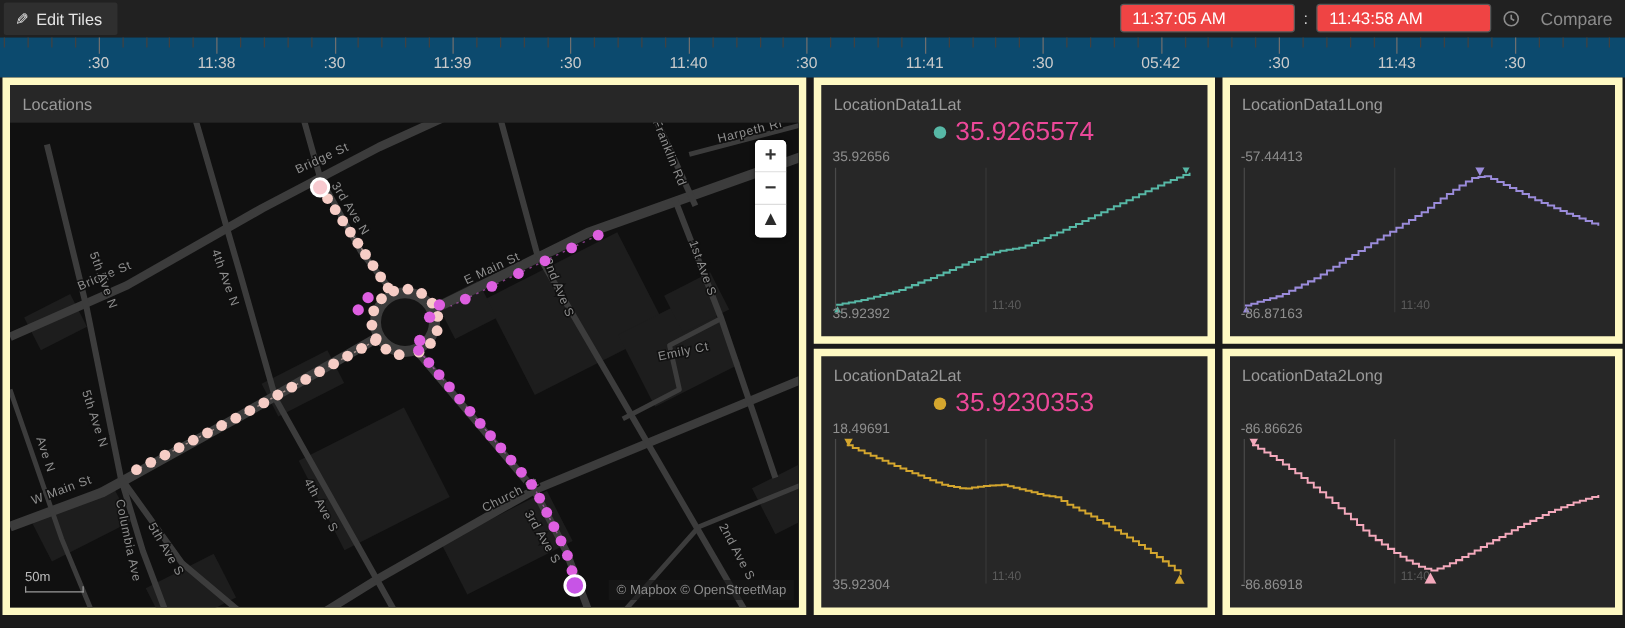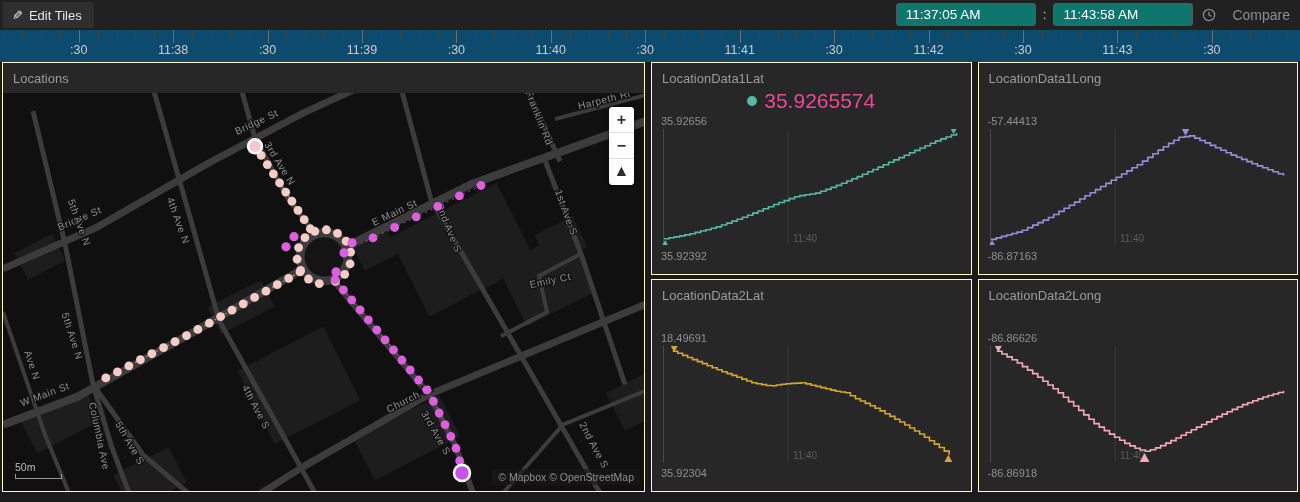--- a/index.html
+++ b/index.html
@@ -7,36 +7,36 @@
   .screen{position:relative;width:1300px;height:502px;background:#1b1b1b;overflow:hidden;
           font-family:"Liberation Sans",sans-serif;color:#ddd;}
 
   
   .topbar{position:absolute;top:0;left:0;right:0;height:30px;background:#212121;}
   .edit-tiles{position:absolute;left:3px;top:2px;height:26px;padding:0 12px 0 9px;
               background:#2f2f2f;border:none;border-radius:2px;color:#e6e6e6;font-size:13px;
               font-family:"Liberation Sans",sans-serif;display:flex;align-items:center;gap:6px;cursor:pointer;}
   .pencil{font-size:13px;color:#e6e6e6;transform:scaleX(-1);display:inline-block;}
   .time-controls{position:absolute;right:8px;top:3px;display:flex;align-items:center;gap:7px;}
-  .time-input{width:140px;height:23px;background:#0f766e;border:1px solid #575757;border-radius:3px;
+  .time-input{width:140px;height:23px;background:#ef4444;border:1px solid #575757;border-radius:3px;
               color:#fff;font-size:13.5px;padding:0 9px;font-family:"Liberation Sans",sans-serif;}
   .time-colon{color:#cfcfcf;font-size:13px;}
   .compare-btn{display:flex;align-items:center;gap:16px;background:none;border:none;color:#8c8c8c;
                font-size:14px;font-family:"Liberation Sans",sans-serif;cursor:pointer;padding:0 2px;}
 
   
   .ruler{position:absolute;top:30px;left:0;right:0;height:32px;background:#0c4a6e;}
   .tick{position:absolute;top:0;width:1px;height:8px;background:#414141;}
   .tick.major{height:13px;background:#6e6e6e;}
   .tick-label{position:absolute;top:13px;transform:translateX(-50%);font-size:12.5px;color:#cbcbcb;white-space:nowrap;}
 
   
   .main{position:absolute;top:62px;left:2px;right:2px;bottom:10px;display:grid;
         grid-template-columns:643px 1fr 1fr;grid-template-rows:1fr 1fr;gap:4px 6px;}
-  .panel{position:relative;background:#272727;border:1px solid #fef9c3;overflow:hidden;}
+  .panel{position:relative;background:#272727;border:6px solid #fef9c3;overflow:hidden;}
   .panel-title{position:absolute;top:8px;left:10px;font-size:13px;color:#9a9a9a;z-index:3;}
 
   
   .map-panel{grid-row:1 / span 2;}
   .map-header{position:absolute;top:0;left:0;right:0;height:30px;background:#272727;z-index:3;}
   .map-header .panel-title{top:8px;}
   .map-canvas{position:absolute;top:30px;left:0;right:0;bottom:0;background:#101010;}
   .map-canvas svg{display:block;width:100%;height:100%;}
   .map-zoomctl{position:absolute;top:14px;right:10px;width:25px;background:#fff;border-radius:4px;
                box-shadow:0 0 4px rgba(0,0,0,.5);overflow:hidden;z-index:4;}
@@ -156,21 +156,21 @@
       <div class="tick" style="left: 1287.4px;"></div>
       <span class="tick-label" style="left: 78.7px;">:30</span>
       <span class="tick-label" style="left: 173.1px;">11:38</span>
       <span class="tick-label" style="left: 267.6px;">:30</span>
       <span class="tick-label" style="left: 362px;">11:39</span>
       <span class="tick-label" style="left: 456.4px;">:30</span>
       <span class="tick-label" style="left: 550.8px;">11:40</span>
       <span class="tick-label" style="left: 645.3px;">:30</span>
       <span class="tick-label" style="left: 739.7px;">11:41</span>
       <span class="tick-label" style="left: 834.1px;">:30</span>
-      <span class="tick-label" style="left: 928.6px;">11:42</span>
+      <span class="tick-label" style="left: 928.6px;">05:42</span>
       <span class="tick-label" style="left: 1023px;">:30</span>
       <span class="tick-label" style="left: 1117.4px;">11:43</span>
       <span class="tick-label" style="left: 1211.9px;">:30</span>
     </div>
 
   <div class="main">
 
     <div class="panel map-panel">
       <div class="map-header">
         <div class="panel-title">Locations</div>
@@ -352,20 +352,24 @@
             <path d="M2.0,110.4H7.3V108.9H12.5V107.4H17.8V106.0H23.0V104.5H28.3V103.1H33.5V101.2H38.8V98.6H44.0V96.1H49.3V93.6H54.5V91.1H59.8V88.5H65.0V85.5H70.3V82.4H75.5V79.3H80.8V76.2H86.0V73.1H91.3V70.0H96.5V66.8H101.8V63.7H107.0V60.6H112.3V57.5H117.5V54.4H122.8V51.3H128.0V48.2H133.3V45.0H138.5V41.9H143.8V38.8H149.0V35.7H154.3V32.1H159.5V28.4H164.8V24.8H170.0V21.1H175.3V17.7H180.5V14.4H185.8V11.2H191.0V8.3H196.3V7.6H201.5V6.9H206.8V9.1H212.0V11.5H217.3V13.9H222.5V16.4H227.8V18.8H233.0V21.2H238.3V23.7H243.5V26.1H248.8V28.3H254.0V30.4H259.3V32.6H264.5V34.8H269.8V36.9H275.0V38.8H280.3V40.8H285.5V42.7H290.8V44.7H296.0V46.6" fill="none" stroke="#9b8cdb" stroke-width="1.6"></path>
             <polygon points="3.176,110.91 -1.8239999999999998,119.91 8.176,119.91" fill="#9b8cdb"></polygon>
             <polygon points="197.51000000000002,6.815 192.51000000000002,-2.1849999999999996 202.51000000000002,-2.1849999999999996" fill="#9b8cdb"></polygon>
           </svg>
         </div>
       <div class="ymin">-86.87163</div>
     </div>
 
     <div class="panel chart-panel">
       <div class="panel-title">LocationData2Lat</div>
+      <div class="legend">
+        <span class="legend-dot" style="background: rgb(212, 166, 46);"></span>
+        <span class="legend-value">35.9230353</span>
+      </div>
       <div class="ymax">18.49691</div>
       <div class="plot">
           <svg viewBox="0 0 300 116" preserveAspectRatio="none">
             <line x1="1.5" y1="0" x2="1.5" y2="116" stroke="#4a4a4a" stroke-width="1"></line>
             <line x1="126.65599999999999" y1="0" x2="126.65599999999999" y2="116" stroke="#383838" stroke-width="1"></line>
             <text x="131.656" y="113" fill="#5c5c5c" font-size="10" font-family="&quot;Liberation Sans&quot;,sans-serif">11:40</text>
             <path d="M10.8,5.2H15.8V7.3H20.7V9.4H25.7V11.5H30.7V13.6H35.6V15.6H40.6V17.6H45.5V19.7H50.5V21.7H55.5V23.7H60.4V25.7H65.4V27.6H70.4V29.4H75.3V31.3H80.3V33.1H85.2V35.0H90.2V36.8H95.2V37.7H100.1V38.6H105.1V39.5H110.0V39.7H115.0V39.0H120.0V38.3H124.9V37.7H129.9V37.4H134.9V37.1H139.8V36.8H144.8V37.9H149.7V39.2H154.7V40.4H159.7V41.6H164.6V42.8H169.6V44.1H174.5V45.3H179.5V46.0H184.5V46.7H189.4V49.8H194.4V52.7H199.3V55.0H204.3V57.4H209.3V59.8H214.2V62.2H219.2V64.9H224.2V67.7H229.1V70.4H234.1V73.2H239.0V76.0H244.0V79.0H249.0V82.0H253.9V85.0H258.9V88.0H263.8V91.3H268.8V94.7H273.8V98.1H278.7V101.5H283.7V105.1H288.6V108.7" fill="none" stroke="#d4a62e" stroke-width="1.6"></path>
             <polygon points="287.768,108.73 282.768,117.73 292.768,117.73" fill="#d4a62e"></polygon>
             <polygon points="12.290000000000001,6.27 7.290000000000001,-2.7300000000000004 17.29,-2.7300000000000004" fill="#d4a62e"></polygon>
           </svg>

